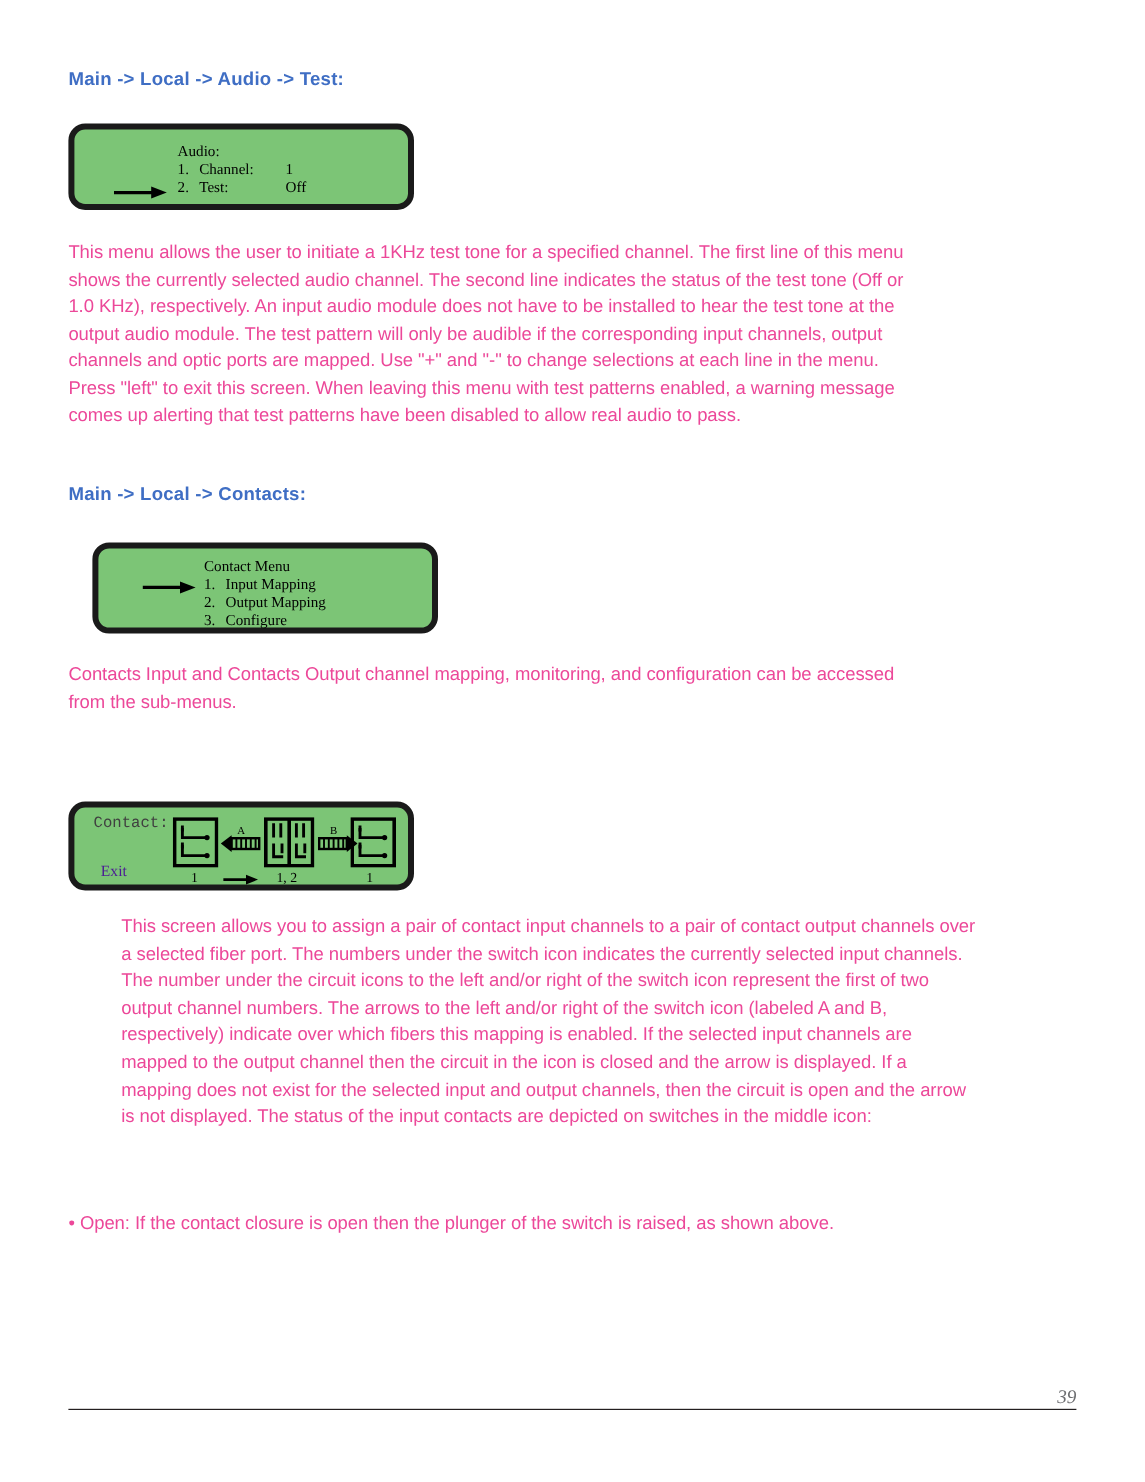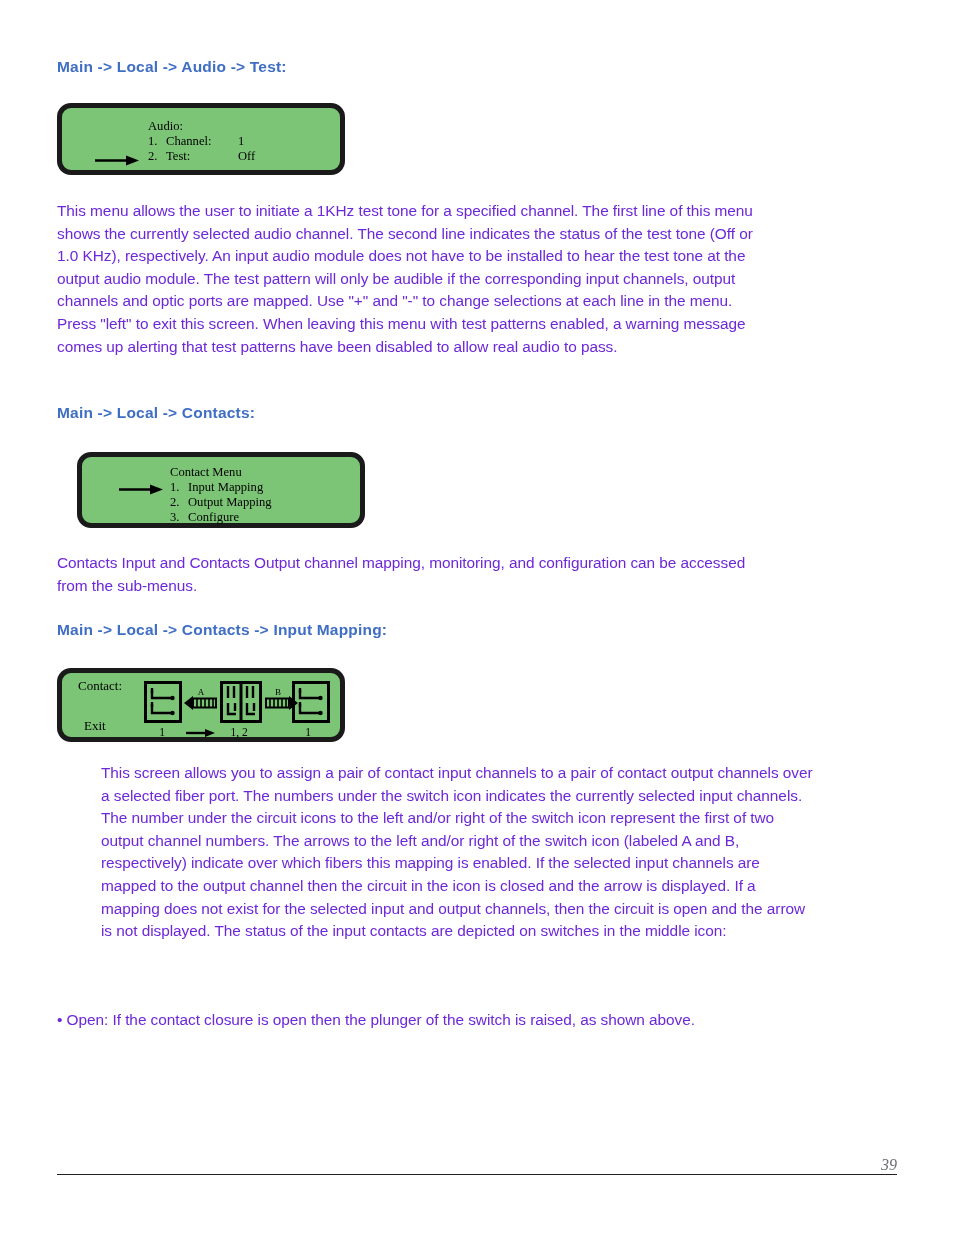--- a/index.html
+++ b/index.html
@@ -30,21 +30,21 @@
     font-weight: bold;
     letter-spacing: 0.2px;
     margin: 0;
     white-space: nowrap;
   }
 
   
   .body-text {
     font-size: 15.4px;
     line-height: 22.6px;
-    color: #6d28d9;
+    color: #ec4899;
     margin: 0;
     text-align: left;
     max-width: 712px;
     letter-spacing: -0.05px;
   }
   .body-text.narrow { max-width: 690px; }
 
   
   .lcd {
     position: relative;
@@ -115,31 +115,31 @@
     position: absolute;
     left: 57px;
     top: 668px;
     width: 288px;
     height: 74px;
   }
   #inputmap-label {
     position: absolute;
     left: 16px;
     top: 5px;
-    font-family: Liberation Serif, serif;
+    font-family: Liberation Mono, monospace;
     font-size: 13px;
-    color: #000000;
+    color: #404040;
   }
   #inputmap-exit {
     position: absolute;
     left: 22px;
     top: 45px;
     font-family: "Liberation Serif", serif;
     font-size: 13px;
-    color: #000000;
+    color: #4c1d95;
   }
   .map-graphics {
     position: absolute;
     left: 74px;
     top: 6px;
     width: 200px;
     height: 62px;
   }
   .map-num {
     position: absolute;
@@ -234,21 +234,20 @@
       </div>
     </div>
     <svg id="contactmenu-arrow" class="sel-arrow" viewBox="0 0 46 11">
       <line x1="1" y1="5.5" x2="34" y2="5.5" stroke="#000" stroke-width="2.6"></line>
       <polygon points="32,0.5 45,5.5 32,10.5" fill="#000"></polygon>
     </svg>
   </div>
 
   <p id="para-contacts" class="body-text narrow">Contacts Input and Contacts Output channel mapping, monitoring, and configuration can be accessed from the sub-menus.</p>
 
-  <h2 id="heading-input-map" class="section-heading">Main -&gt; Local -&gt; Contacts -&gt; Input Mapping:</h2>
 
   <div id="panel-inputmap" class="lcd">
 
     <div id="inputmap-label" class="lcd-text">Contact:</div>
 
     <div id="inputmap-exit" class="lcd-text">Exit</div>
 
     <div class="map-graphics">
 
       <svg style="position:absolute;left:8px;top:2px" width="38" height="42" viewBox="0 0 38 42">

